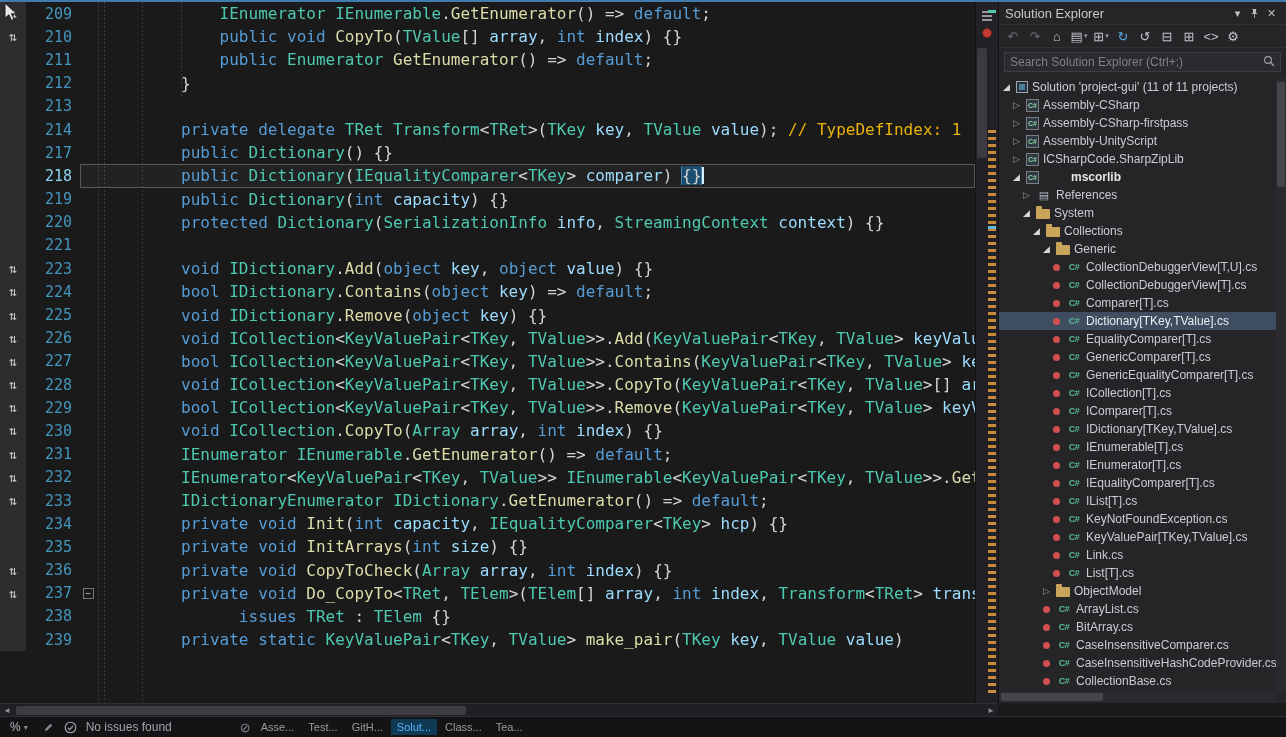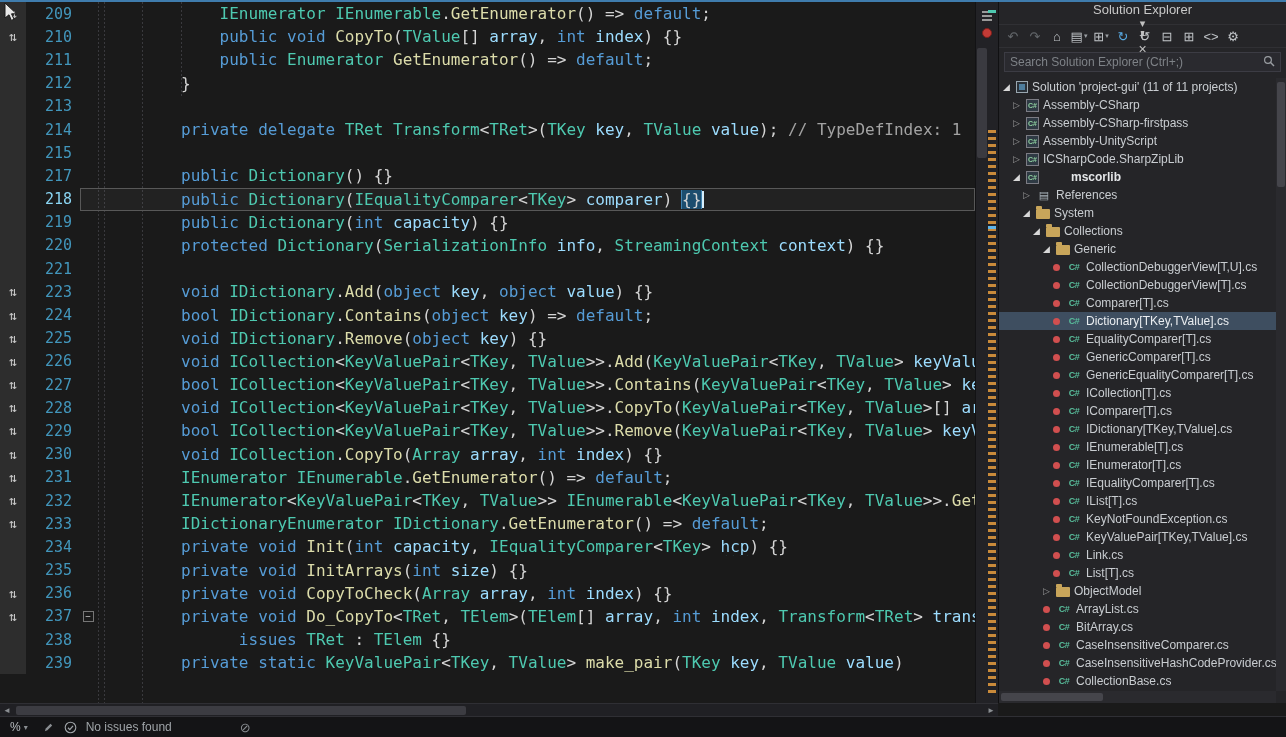--- a/index.html
+++ b/index.html
@@ -26,21 +26,21 @@
            display:flex; align-items:center; justify-content:flex-end; }
   .l-num.cur { color:#8AD4F2; }
   .l-body { flex:1; display:flex; align-items:center; overflow:hidden; position:relative; }
   .l-body.current { background:rgba(255,255,255,0.035); box-shadow:inset 0 0 0 1px #585858; }
   .f-col { width:16px; flex:none; display:flex; align-items:center; justify-content:center; }
   .fold-box { width:11px; height:11px; border:1px solid #767676; color:#C8C8C8; font-size:9px; line-height:9px;
               text-align:center; background:#1A1A1A; }
   .c-text { flex:1; white-space:pre; overflow:hidden; display:flex; align-items:center; padding-left:8px; }
   .tok { white-space:pre; }
   .tok-k { color:#569CD6; } .tok-t { color:#4EC9B0; } .tok-m { color:#DCDCAA; }
-  .tok-v { color:#9CDCFE; } .tok-o { color:#D4D4D4; } .tok-c { color:#a3a3a3; } .tok-w { color:#D4D4D4; }
+  .tok-v { color:#9CDCFE; } .tok-o { color:#D4D4D4; } .tok-c { color:#eab308; } .tok-w { color:#D4D4D4; }
   .sq-green { text-decoration:underline wavy #3CB44B 1px; text-underline-offset:3px; }
   .sq-teal  { text-decoration:underline wavy #3FB8C8 1px; text-underline-offset:3px; }
   .brace { background:#1C4D6E; box-shadow:0 0 0 1px #3F82B0; }
   .caret { display:inline-block; width:2px; height:17px; background:#D8EefA; margin-left:1px; }
 
   
   .anno { position:absolute; right:0; top:0; width:23px; bottom:0; background:#222226; border-left:1px solid #121214; }
   .split-grip { position:absolute; left:6px; top:9px; width:10px; height:2px; background:#9A9A9A;
                 box-shadow:0 4px 0 #9A9A9A, 0 8px 0 #9A9A9A; }
   .doc-health-dot { position:absolute; left:6px; top:26px; width:10px; height:10px; border-radius:50%;
@@ -68,21 +68,21 @@
   .sb-blocked { padding-left:64px; font-size:13px; color:#8A8E92; }
   .sb-right { margin-left:auto; display:flex; gap:24px; padding-right:16px; }
   .sb-tabs { width:288px; flex:none; display:flex; align-items:center; gap:2px; padding-left:4px; height:100%;
              background:#141416; }
   .ptab { padding:2px 6px; color:#9A9A9A; font-size:11px; cursor:default; }
   .ptab.active { background:#103956; color:#57B2F8; }
 
   
   .panel { position:absolute; left:998px; top:2px; width:288px; height:701px; background:#252528;
            border-left:1px solid #101012; }
-  .p-header { height:22px; display:flex; align-items:center; padding:0 6px; color:#C8C8C8; font-size:13px;flex-direction:column; }
+  .p-header { height:22px; display:flex; align-items:center; padding:0 6px; color:#C8C8C8; font-size:13px; }
   .p-header .spacer { flex:1; }
   .ph-icon { width:17px; height:16px; display:flex; align-items:center; justify-content:center;
              color:#C0C0C0; font-size:11px; }
   .p-toolbar { height:24px; display:flex; align-items:center; padding:0 4px; gap:2px;
                border-top:1px solid #303034; border-bottom:1px solid #303034; }
   .tb-btn { min-width:20px; height:18px; display:inline-flex; align-items:center; justify-content:center;
             color:#C0C4C8; font-size:13px; }
   .tb-btn.dis { color:#63676B; }
   .tb-caret { font-size:7px; margin-left:1px; color:#9A9EA2; }
   .p-search { margin:4px 5px; height:20px; background:#2A2A2F; border:1px solid #3C3C44;
@@ -177,28 +177,20 @@
             <span class="f-col"></span>
             <span class="c-text"></span>
           </span>
         </div>
         <div class="code-line">
           <span class="g-col"></span>
           <span class="l-num">214</span>
           <span class="l-body">
             <span class="f-col"></span>
             <span class="c-text"><span class="tok tok-w">        </span><span class="tok tok-k">private</span><span class="tok tok-w"> </span><span class="tok tok-k">delegate</span><span class="tok tok-w"> </span><span class="tok tok-t">TRet</span><span class="tok tok-w"> </span><span class="tok tok-t sq-green">Transform</span><span class="tok tok-o">&lt;</span><span class="tok tok-t">TRet</span><span class="tok tok-o">&gt;(</span><span class="tok tok-t">TKey</span><span class="tok tok-w"> </span><span class="tok tok-v">key</span><span class="tok tok-o">, </span><span class="tok tok-t">TValue</span><span class="tok tok-w"> </span><span class="tok tok-v">value</span><span class="tok tok-o">); </span><span class="tok tok-c">// TypeDefIndex: 1</span></span>
-          </span>
-        </div>
-        <div class="code-line">
-          <span class="g-col"></span>
-          <span class="l-num">215</span>
-          <span class="l-body">
-            <span class="f-col"></span>
-            <span class="c-text"></span>
           </span>
         </div>
         <div class="code-line">
           <span class="g-col"></span>
           <span class="l-num">217</span>
           <span class="l-body">
             <span class="f-col"></span>
             <span class="c-text"><span class="tok tok-w">        </span><span class="tok tok-k">public</span><span class="tok tok-w"> </span><span class="tok tok-t">Dictionary</span><span class="tok tok-o">() {}</span></span>
           </span>
         </div>
@@ -766,20 +758,28 @@
       </span>
       <span class="sb-icon">
         <svg width="13" height="13" viewBox="0 0 13 13">
             <circle cx="6.5" cy="6.5" r="5.3" fill="none" stroke="#9FA4A8" stroke-width="1.1"></circle>
             <path d="M4 6.8 l1.8 1.8 3.2-3.8" fill="none" stroke="#9FA4A8" stroke-width="1.3"></path>
           </svg>
       </span>
       <span class="sb-issues">No issues found</span>
       <span class="sb-blocked">⊘</span>
     </div>
+    <div class="sb-tabs" id="panel-tabs">
+        <span class="ptab">Asse...</span>
+        <span class="ptab">Test...</span>
+        <span class="ptab">GitH...</span>
+        <span class="ptab active">Solut...</span>
+        <span class="ptab">Class...</span>
+        <span class="ptab">Tea...</span>
+      </div>
   </div>
 
   <div class="mouse-cursor">
     <svg width="18" height="20" viewBox="0 0 18 20">
         <path d="M1 0 L1 15 L5 11.8 L7.4 17.4 L10 16.2 L7.5 10.8 L12.5 10.8 Z" fill="#E8E8E8" stroke="#1A1A1A" stroke-width="1"></path>
       </svg>
   </div>
 </div>
 
 </body></html>

